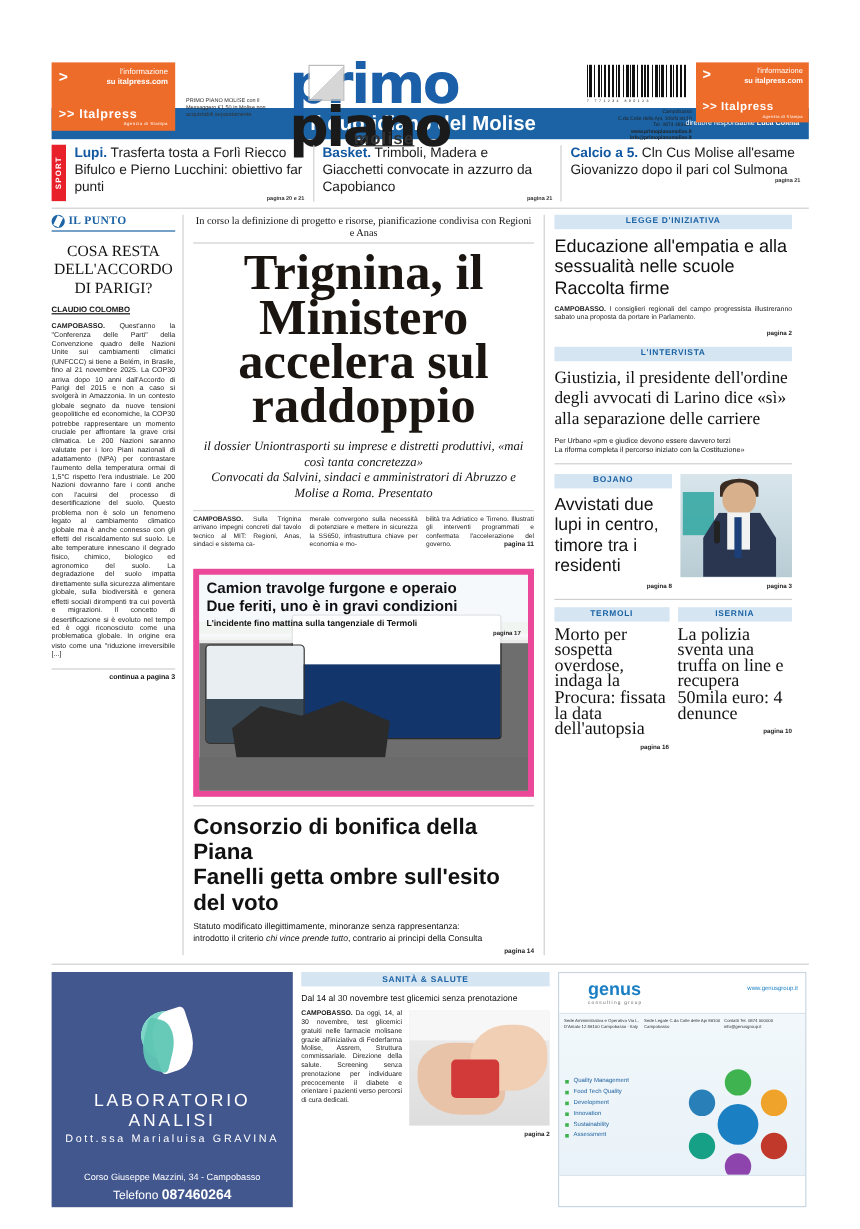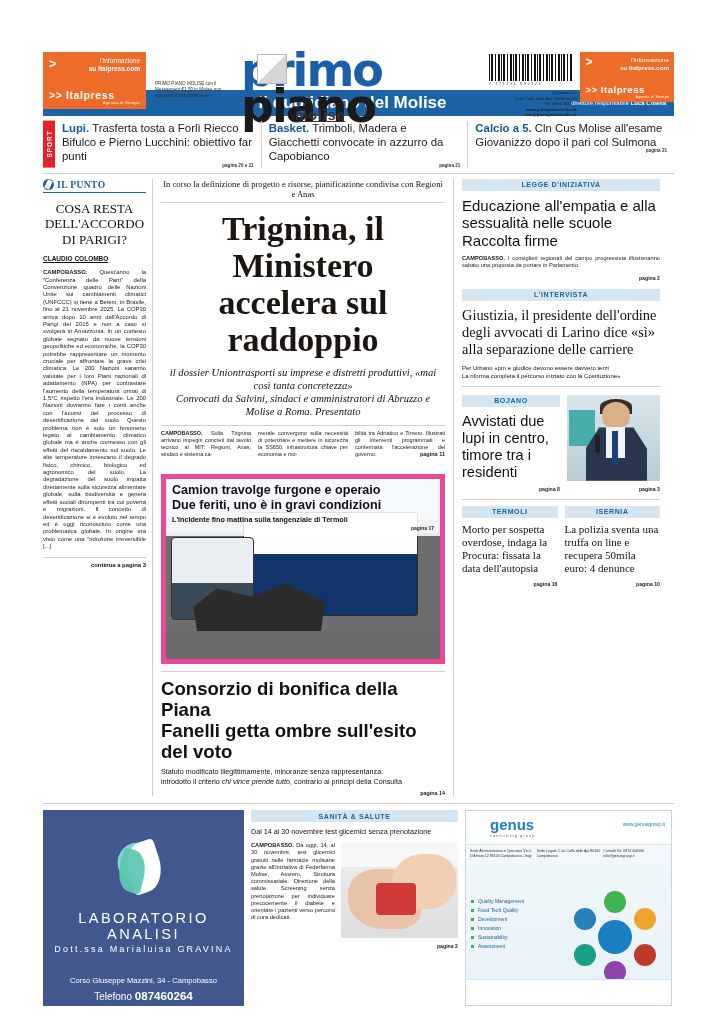--- a/index.html
+++ b/index.html
@@ -86,21 +86,21 @@
   .punto-author { font-size:6.5px; font-weight:bold; text-decoration:underline; margin-top:8px; color:#111;
      padding-bottom:3px; }
   .punto-body { font-size:5.9px; line-height:7.4px; text-align:justify; color:#222; margin-top:4px; }
   .punto-body b { font-weight:bold; }
   .punto-cont { font-size:5.9px; font-weight:bold; text-align:right; margin-top:6px; color:#111;
      border-top:1px solid #cfcfcf; padding-top:4px;}
 
   
   .kicker { font-family:"Liberation Serif", serif; font-size:8.6px; color:#111; text-align:center;
      border-bottom:1px solid #cfcfcf; padding-bottom:3px; }
-  .headline { font-family:"Liberation Serif", serif; font-weight:bold; font-size:34px; line-height:37px;
+  .headline { font-family:"Liberation Serif", serif; font-weight:bold; font-size:42px; line-height:37px;
      color:#1a1510; text-align:center; margin-top:7px; }
   .subhead { font-family:"Liberation Serif", serif; font-style:italic; font-size:10.6px; line-height:13px;
      text-align:center; color:#111; margin-top:8px; }
   .three-col { display:flex; margin-top:7px; gap:7px; border-top:1px solid #cfcfcf; padding-top:4px;}
   .three-col div { flex:1; font-size:5.5px; line-height:7.2px; text-align:justify; color:#222; }
   .three-col b { font-weight:bold; }
   .pagina-ref { font-weight:bold; float:right; }
 
   
   .photobox { position:relative; margin-top:16px; height:190px; overflow:hidden; border:5px solid #ec4899;}
@@ -149,21 +149,21 @@
   .p-hair { position:absolute; left:36%; top:5%; width:34%; height:17%; background:#3a2c22; border-radius:50% 50% 0 0;}
   .p-suit { position:absolute; left:20%; top:38%; width:66%; height:62%; background:#2a3550;
      clip-path:polygon(22% 0,78% 0,100% 40%,100% 100%,0 100%,0 40%); }
   .p-shirt { position:absolute; left:42%; top:38%; width:20%; height:36%; background:#f2f2f2;}
   .p-tie { position:absolute; left:48%; top:42%; width:7%; height:40%; background:#1c3f7a;}
   .p-mic { position:absolute; left:30%; top:46%; width:6%; height:22%; background:#222; border-radius:3px;}
   .p-board { position:absolute; left:2%; top:18%; width:28%; height:42%; background:#2fa6a0; opacity:.85;}
 
   .two-boxes { display:flex; gap:7px; margin-top:7px; border-top:1px solid #cfcfcf; padding-top:6px;}
   .two-boxes > div { flex:1; }
-  .tb-title { font-family:"Liberation Serif", serif; font-size:11px; line-height:13.2px; color:#111; margin-top:5px;}
+  .tb-title { font-family:"Liberation Serif", serif; font-size:15px; line-height:13.2px; color:#111; margin-top:5px;}
 
   
   .bottom { display:flex; margin-top:7px; gap:7px; border-top:1px solid #cfcfcf; padding-top:6px; }
   .ad-lab { width:201px; height:196px; background:#43578f; color:#fff; position:relative; text-align:center;
      padding-top:28px; }
   .lab-leaf { width:62px; height:62px; margin:0 auto 10px;
      background:radial-gradient(circle at 40% 40%, #7fd6c6 0 38%, transparent 39%); position:relative;}
   .lab-leaf:before { content:""; position:absolute; left:14px; top:4px; width:34px; height:50px;
      background:#fff; border-radius:60% 10% 60% 10%; transform:rotate(-18deg);}
   .lab-leaf:after { content:""; position:absolute; left:6px; top:12px; width:26px; height:42px;

